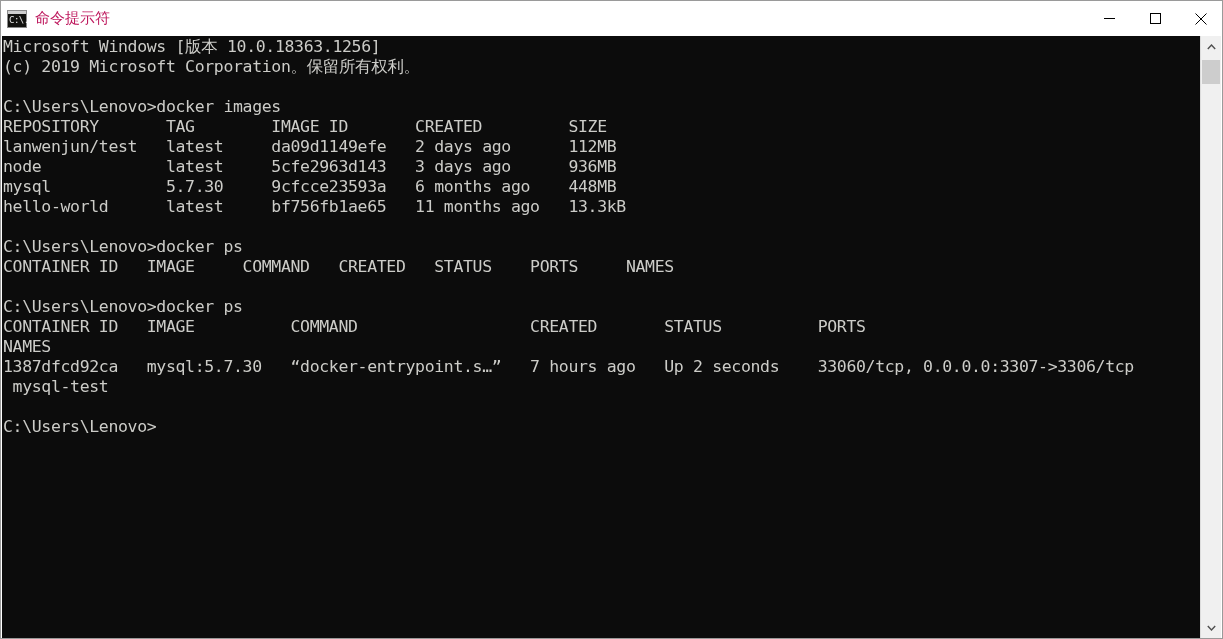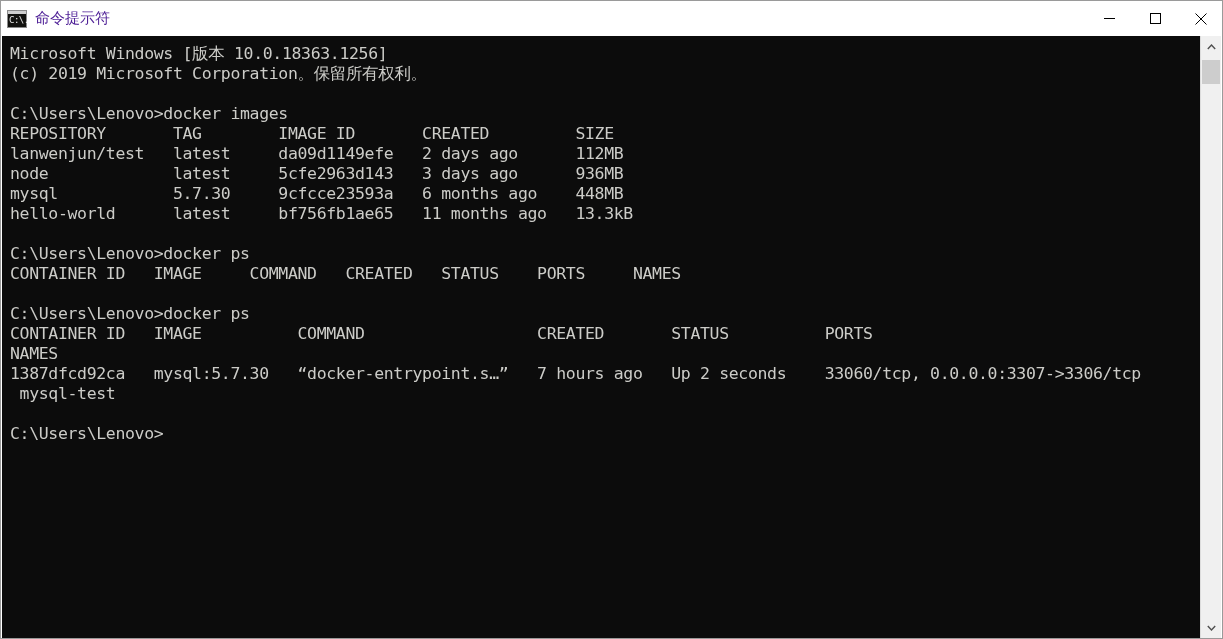--- a/index.html
+++ b/index.html
@@ -63,21 +63,21 @@
     color: #e8e8e8;
     font-family: "DejaVu Sans Mono", monospace;
     font-size: 9px;
     line-height: 13px;
     letter-spacing: -0.5px;
     white-space: nowrap;
   }
   .title-text {
     font-family: "DejaVu Sans", sans-serif;
     font-size: 15px;
-    color: #4c1d95;
+    color: #be185d;
     line-height: 35px;
     white-space: nowrap;
     text-align: right;
   }
 
   .win-controls {
     position: absolute;
     right: 0; top: 0;
     height: 35px;
     display: flex;
@@ -99,21 +99,21 @@
     width: 1200px;
     height: 603px;
     background: #0c0c0c;
     overflow: hidden;
   }
   .console-text {
     position: absolute;
     left: 0px;
     top: 0px;
     margin: 0;
-    padding: 8px;
+    padding: 1px;
     color: #ccccc8;
     font-family: "DejaVu Sans Mono", monospace;
     font-size: 16.5px;
     line-height: 20px;
     white-space: pre;
     letter-spacing: -0.35px;
   }
 
   
   .scrollbar {

